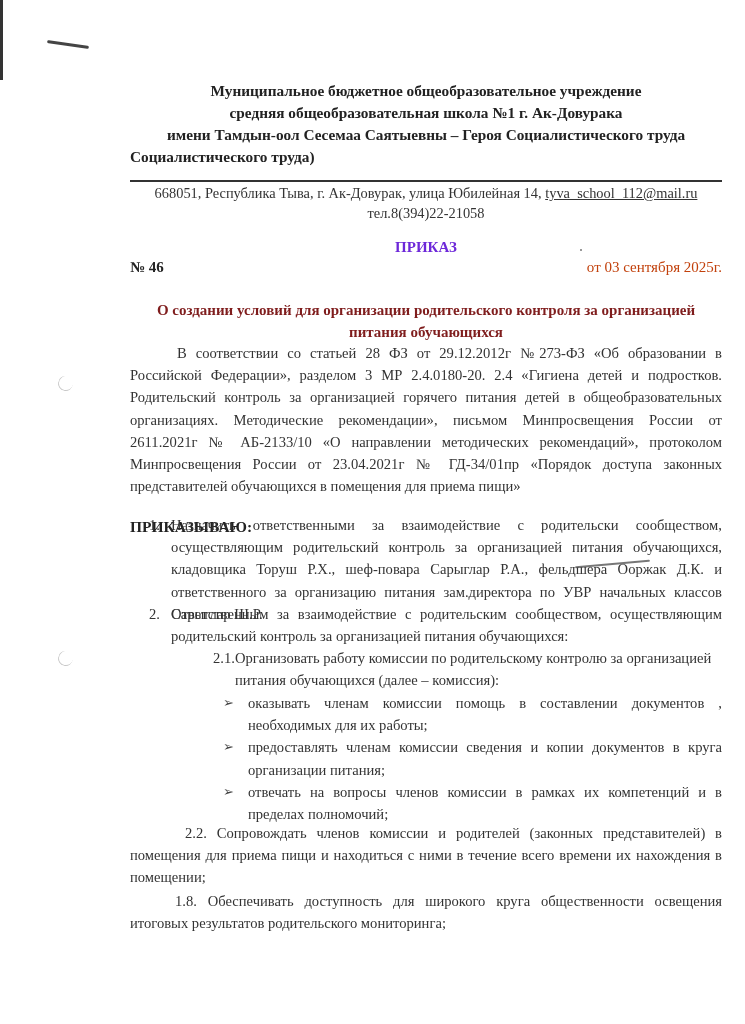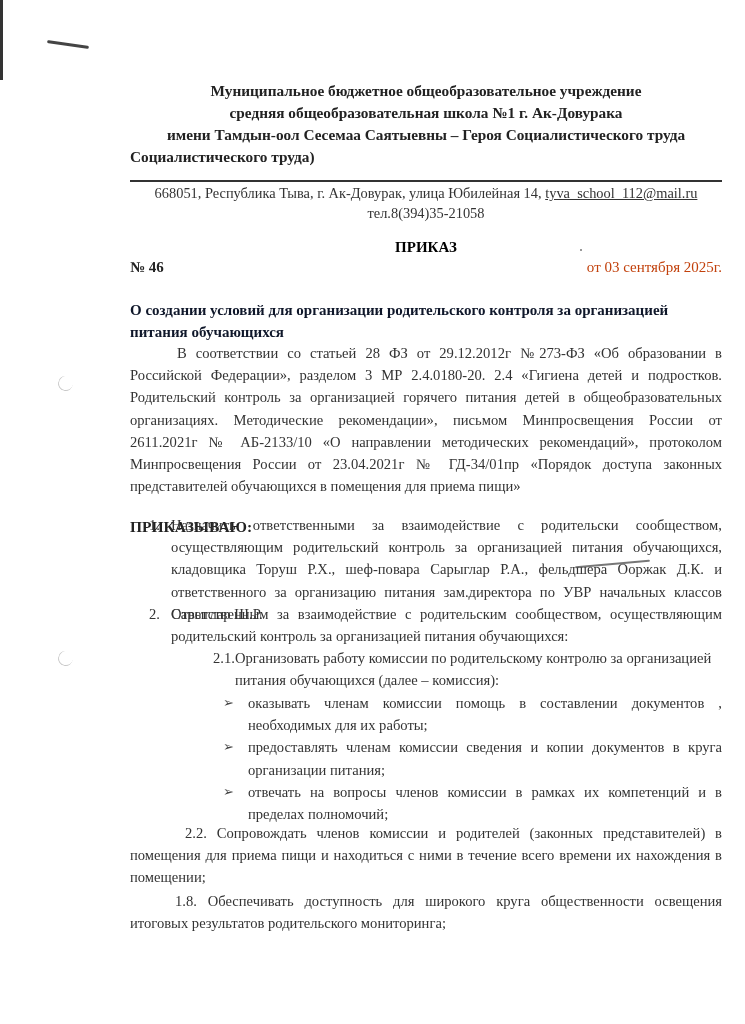--- a/index.html
+++ b/index.html
@@ -15,24 +15,24 @@
     .punch-1 { top: 376px; }
     .punch-2 { top: 651px; }
 
     .header { position: absolute; left: 130px; width: 592px; top: 80px; font-weight: bold; font-size: 15.3px; line-height: 22px; color: #222; }
     .header .c { text-align: center; display: block; }
     .header .l { text-align: left; display: block; }
     .rule { position: absolute; left: 130px; width: 592px; top: 180px; border-top: 2px solid #333; }
     .address { position: absolute; left: 130px; width: 592px; top: 183px; text-align: center; font-size: 14.4px; line-height: 20px; color: #333; }
     .address .email { text-decoration: underline; color: #333; }
 
-    .order-title { position: absolute; left: 130px; width: 592px; top: 239px; text-align: center; font-weight: bold; font-size: 15px; color: #000000; }
+    .order-title { position: absolute; left: 130px; width: 592px; top: 239px; text-align: center; font-weight: bold; font-size: 15px; color: #6d28d9; }
     .order-num { position: absolute; left: 130px; top: 259px; font-weight: bold; font-size: 15px; color: #222; }
     .order-date { position: absolute; right: 23px; top: 259px; font-weight: normal; font-size: 15px; color: #c2410c; }
-    .subject { position: absolute; left: 130px; width: 592px; top: 299px; text-align: left; font-weight: bold; font-size: 15px; line-height: 22px; color: #0f172a; }
+    .subject { position: absolute; left: 130px; width: 592px; top: 299px; text-align: center; font-weight: bold; font-size: 15px; line-height: 22px; color: #7f1d1d; }
 
     .body-text { font-size: 14.6px; line-height: 22.2px; text-align: justify; color: #333; }
     .intro { position: absolute; left: 130px; width: 592px; top: 342px; text-indent: 47px; }
     .prikaz { position: absolute; left: 130px; top: 486px; font-weight: bold; font-size: 15.5px; color: #222; margin-top: 32px; }
 
     .item { position: absolute; display: flex; }
     .item .num { width: 22px; flex: none; }
     .item .txt { flex: 1; }
     .item-1 { left: 149px; width: 573px; top: 514px; }
     .item-2 { left: 149px; width: 573px; top: 603px; }
@@ -63,21 +63,21 @@
   <div class="header">
     <span class="c">Муниципальное бюджетное общеобразовательное учреждение</span>
     <span class="c">средняя общеобразовательная школа №1 г. Ак-Довурака</span>
     <span class="c">имени Тамдын-оол Сесемаа Саятыевны – Героя Социалистического труда</span>
     <span class="l">Социалистического труда)</span>
   </div>
   <div class="rule"></div>
 
   <div class="address">
     <div><span>668051, Республика Тыва, г. Ак-Довурак, улица Юбилейная 14, </span><span class="email">tyva_school_112@mail.ru</span></div>
-    <div>тел.8(394)35-21058</div>
+    <div>тел.8(394)22-21058</div>
   </div>
 
   <div class="order-title">ПРИКАЗ</div>
   <div class="speck"></div>
   <div class="order-num">№  46</div>
   <div class="order-date">от 03 сентября 2025г.</div>
 
   <div class="subject">
     <div>О создании условий для организации родительского контроля за организацией</div>
     <div>питания обучающихся</div>

